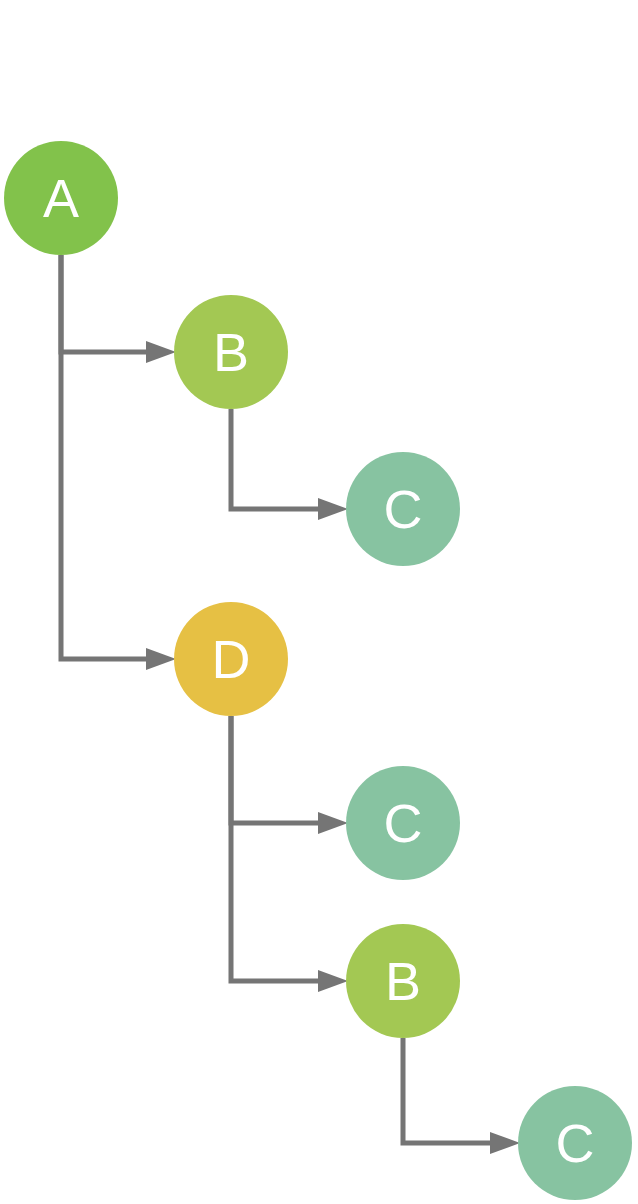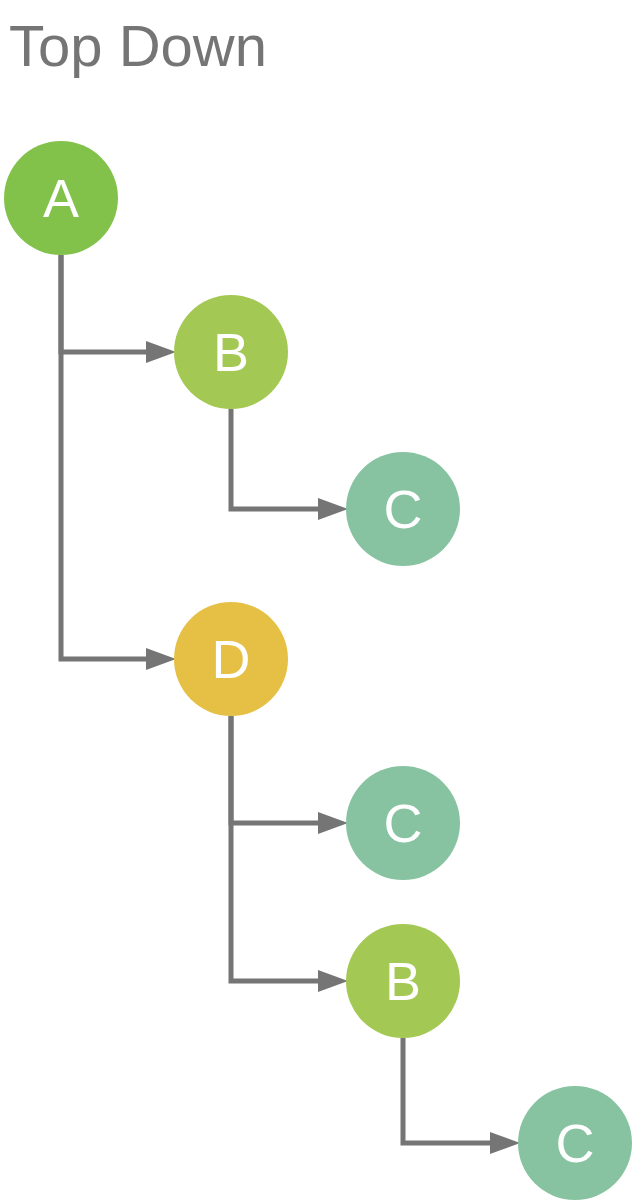--- a/index.html
+++ b/index.html
@@ -46,21 +46,20 @@
     font-size: 54px;
     font-weight: 300;
     line-height: 1;
     user-select: none;
   }
 </style>
 </head>
 <body>
 
 <div id="stage">
-  <h1 id="diagram-title">Top Down</h1>
   <svg id="edge-layer" xmlns="http://www.w3.org/2000/svg" viewBox="0 0 638 1204">
       <path d="M 61 255 L 61 352 L 148 352" fill="none" stroke="#757575" stroke-width="5"></path>
       <polygon points="176,352 146,341 146,363" fill="#757575"></polygon>
       <path d="M 61 255 L 61 659 L 148 659" fill="none" stroke="#757575" stroke-width="5"></path>
       <polygon points="176,659 146,648 146,670" fill="#757575"></polygon>
       <path d="M 231 409 L 231 509 L 320 509" fill="none" stroke="#757575" stroke-width="5"></path>
       <polygon points="348,509 318,498 318,520" fill="#757575"></polygon>
       <path d="M 231 716 L 231 823 L 320 823" fill="none" stroke="#757575" stroke-width="5"></path>
       <polygon points="348,823 318,812 318,834" fill="#757575"></polygon>
       <path d="M 231 716 L 231 981 L 320 981" fill="none" stroke="#757575" stroke-width="5"></path>

